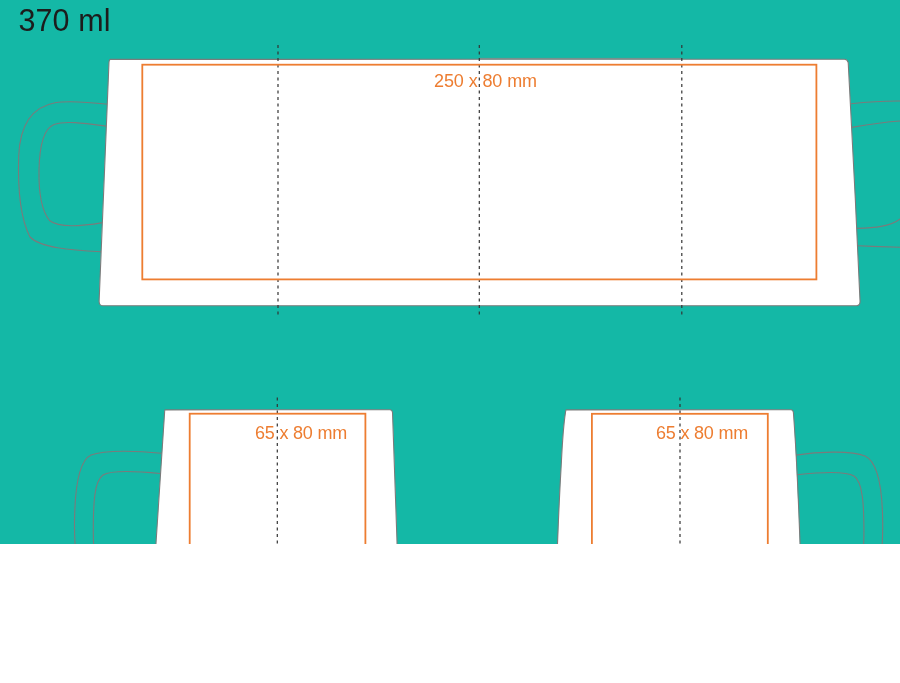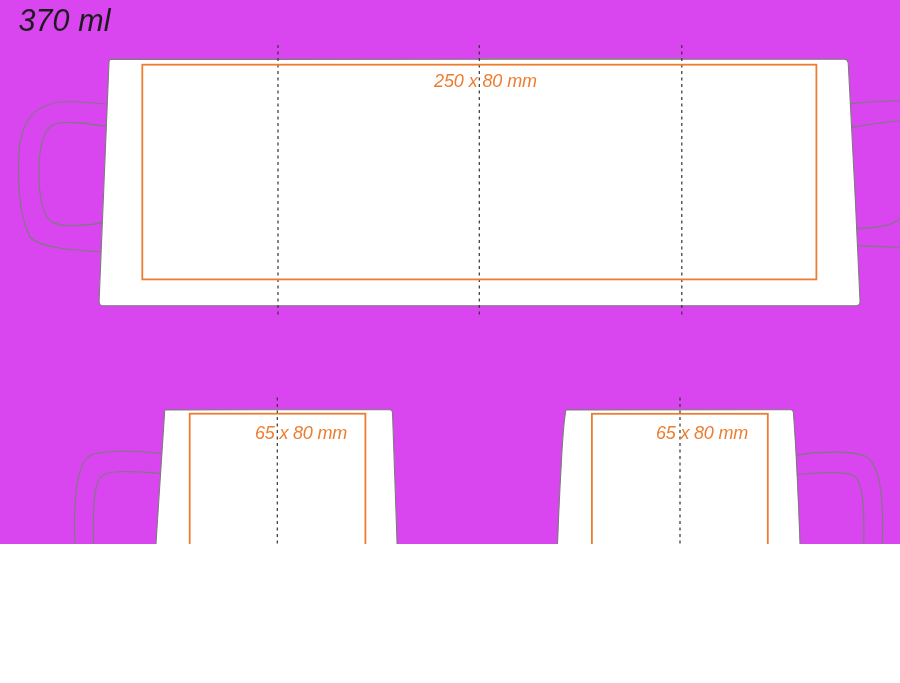--- a/index.html
+++ b/index.html
@@ -1,17 +1,17 @@
 <!DOCTYPE html>
 <html><head>
 <meta charset="utf-8">
 <style>
   html,body{margin:0;padding:0;background:#ffffff;}
-  .page{position:relative;width:900px;height:544px;background:#d946ef;overflow:hidden;
-        font-family:"Liberation Sans", sans-serif;font-style:italic;}
+  .page{position:relative;width:900px;height:544px;background:#14b8a6;overflow:hidden;
+        font-family:"Liberation Sans", sans-serif;}
   svg{position:absolute;left:0;top:0;}
   text{font-family:"Liberation Sans", sans-serif;}
 </style>
 </head>
 <body>
 <div class="page">
 <svg width="900" height="683" viewBox="0 0 900 683">
 
   <text x="18.4" y="31" font-size="30.5" letter-spacing="0.1" fill="#1c1c1c">370 ml</text>
 

